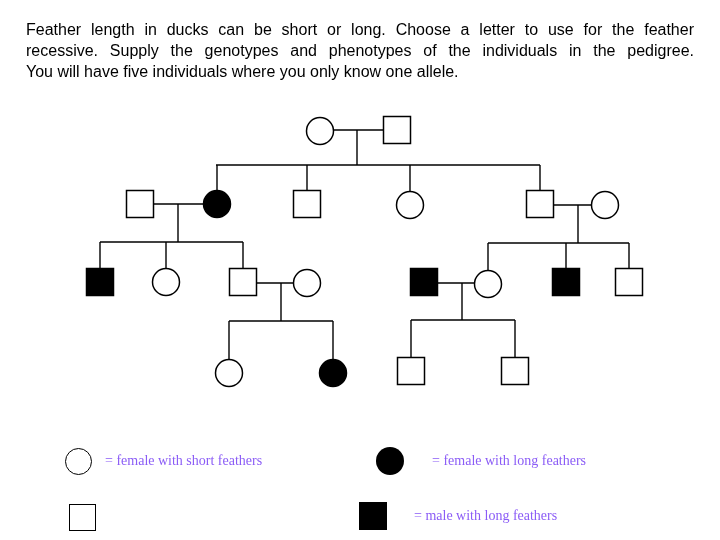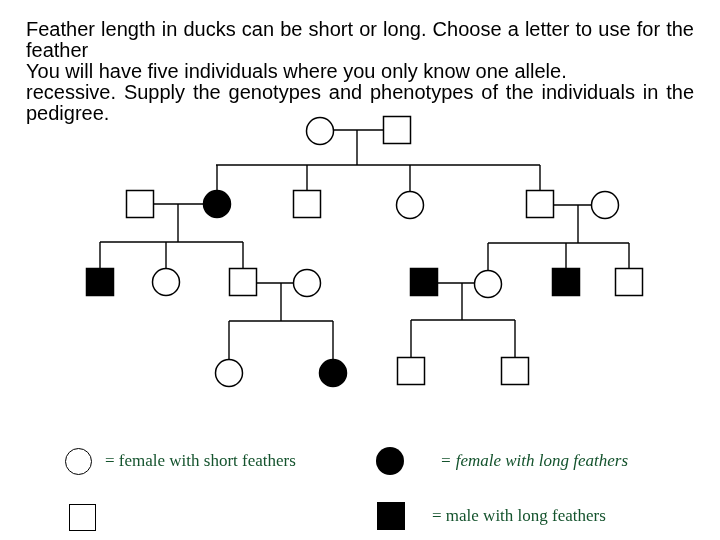--- a/index.html
+++ b/index.html
@@ -10,21 +10,21 @@
     overflow: hidden;
     font-family: "Liberation Sans", sans-serif;
     color: #000000;
   }
   .slide { position: absolute; inset: 0; }
 
   
   .instructions {
     position: absolute;
     left: 26px; top: 19px; width: 668px;
-    font-size: 20px; line-height: 21px;
+    font-size: 16px; line-height: 21px;
     color: #000000;
   }
   .jline { text-align: justify; text-align-last: justify; text-justify: inter-word; }
   .jline.last { text-align: left; text-align-last: left; }
 
   
   .pedigree {
     position: absolute; left: 0; top: 0;
     width: 720px; height: 540px;
   }
@@ -32,47 +32,47 @@
   .pedigree circle, .pedigree rect { stroke: #000000; stroke-width: 1.5; }
 
   
   .legend-item {
     position: absolute;
     display: flex; align-items: center;
     height: 30px;
   }
   .legend-label {
     font-family: "Liberation Serif", serif;
-    font-size: 17px;
+    font-size: 14px;
     white-space: nowrap;
-    color: #14532d;
+    color: #8b5cf6;
   }
   .sym { display: inline-block; box-sizing: border-box; flex: none; }
   .sym.open   { width: 27px; height: 27px; border: 1.5px solid #000000; background: #ffffff; }
   .sym.filled { width: 28px; height: 28px; background: #000000; border: none; }
   .sym.circle { border-radius: 50%; }
 
   .li-female-short { left: 65px;  top: 446px; }
   .li-female-short .legend-label { margin-left: 13px; }
   .li-female-long  { left: 376px; top: 446px; }
-  .li-female-long  .legend-label { margin-left: 36px; font-style: italic; }
+  .li-female-long  .legend-label { margin-left: 28px; }
   .li-male-short   { left: 69px;  top: 502px; }
   .li-male-short   .legend-label { margin-left: 10px; }
-  .li-male-long    { left: 377px; top: 501px; }
+  .li-male-long    { left: 359px; top: 501px; }
   .li-male-long    .legend-label { margin-left: 27px; }
 </style>
 </head>
 <body>
 
 <div class="slide">
 
   <div class="instructions">
     <div class="jline">Feather length in ducks can be short or long.  Choose a letter to use for the feather</div>
+    <div class="jline">recessive. Supply the genotypes and phenotypes of the individuals in the pedigree.</div>
     <div class="jline last">You will have five individuals where you only know one allele.</div>
-    <div class="jline">recessive. Supply the genotypes and phenotypes of the individuals in the pedigree.</div>
   </div>
 
   <svg id="pedigree-svg" class="pedigree" viewBox="0 0 720 540">
       <line x1="333" y1="130" x2="385" y2="130"></line>
       <line x1="357" y1="130" x2="357" y2="165"></line>
       <line x1="216" y1="165" x2="540" y2="165"></line>
       <line x1="217" y1="165" x2="217" y2="192"></line>
       <line x1="307" y1="165" x2="307" y2="192"></line>
       <line x1="410" y1="165" x2="410" y2="193"></line>
       <line x1="540" y1="165" x2="540" y2="191"></line>

